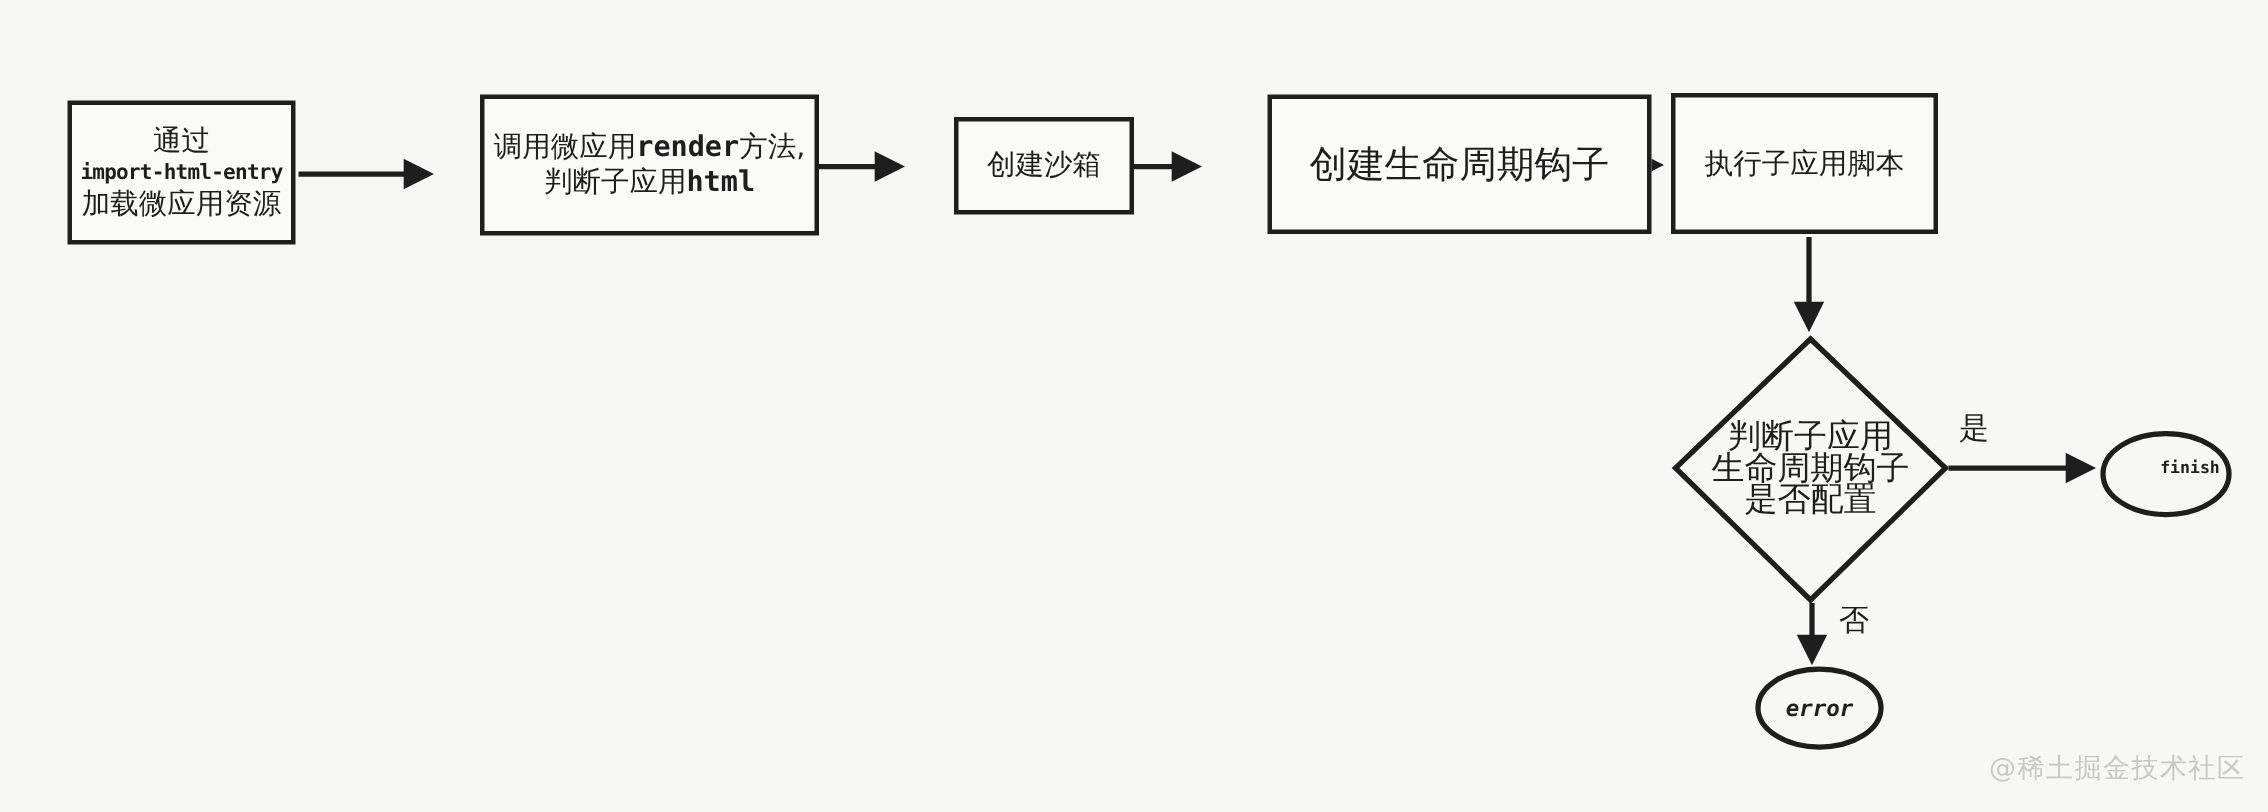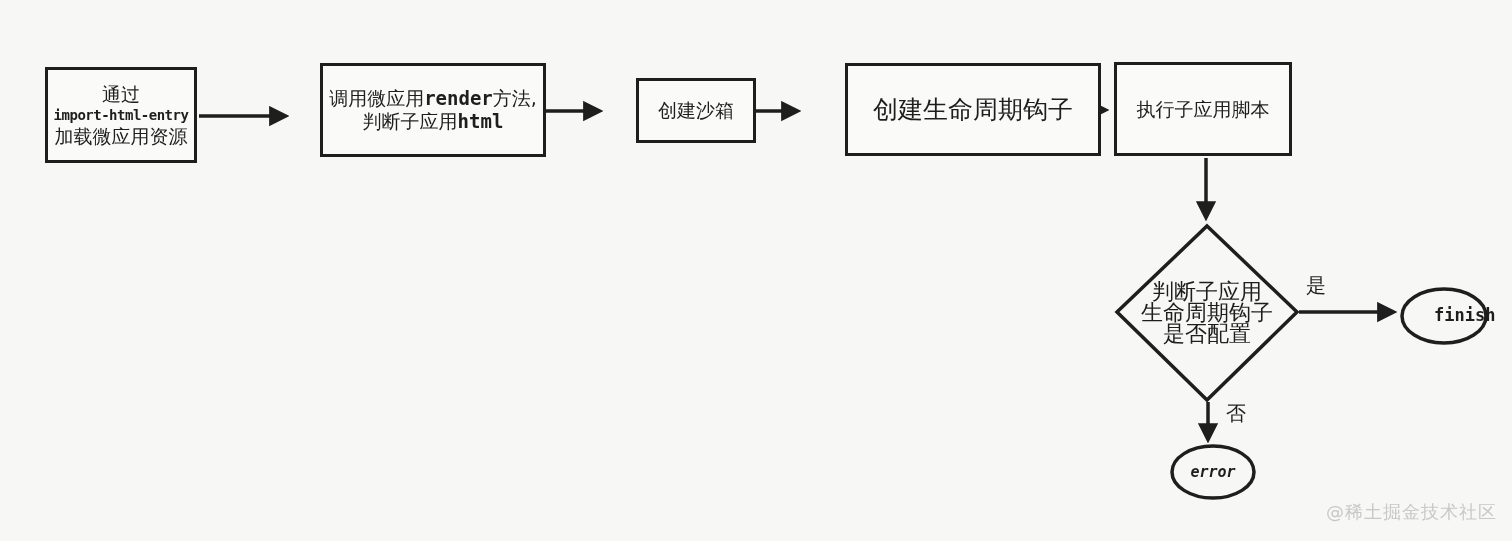--- a/index.html
+++ b/index.html
@@ -41,21 +41,21 @@
     text-align:center;font-size:22px;line-height:21px;
   }
   .edge-label{position:absolute;font-size:20px;}
   .label-yes{left:1306px;top:272px;}
   .label-no{left:1226px;top:400px;}
   .terminal-label{
     position:absolute;text-align:center;
     font-family:"DejaVu Sans Mono","Liberation Mono",monospace;
     font-weight:bold;
   }
-  .label-finish{left:1402px;top:305px;width:84px;font-size:17px;padding-left:32px;}
+  .label-finish{left:1402px;top:305px;width:84px;font-size:11px;padding-left:32px;}
   .label-error{left:1172px;top:463px;width:82px;font-size:15px;font-style:italic;}
   .watermark{
     position:absolute;left:1326px;top:500px;width:180px;
     color:var(--watermark-color);
     font-size:18px;letter-spacing:1px;white-space:nowrap;
   }
 </style>
 </head>
 <body>
 

